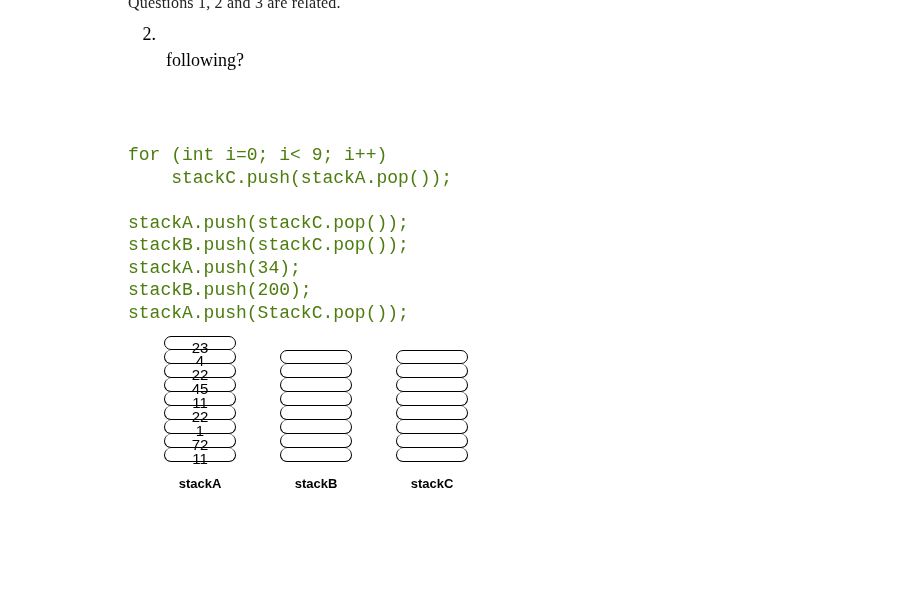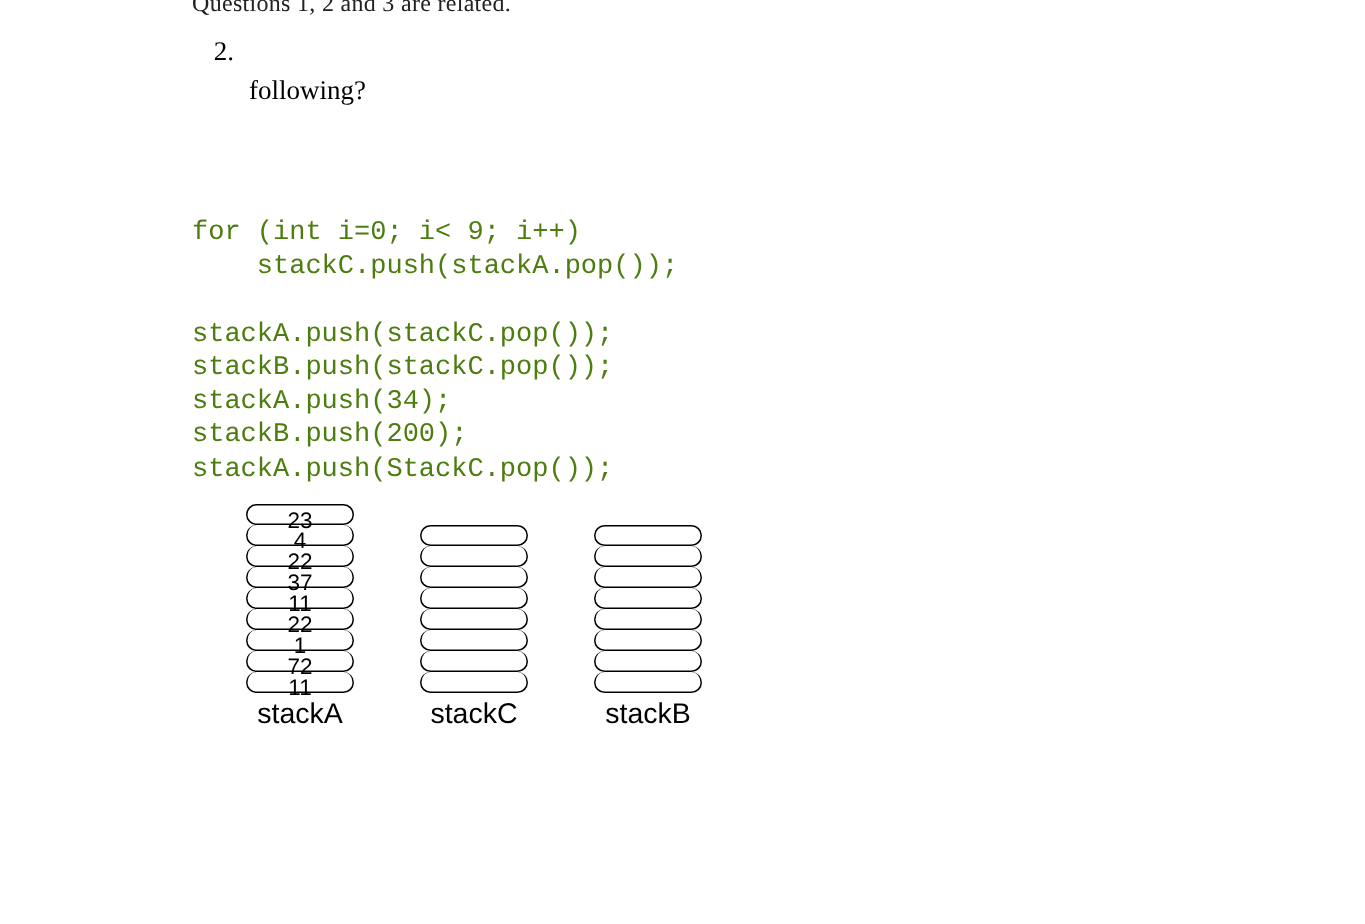--- a/index.html
+++ b/index.html
@@ -80,22 +80,23 @@
     font-size: 15px;
     line-height: 22px;
     box-sizing: border-box;
     border-radius: 10px;
   }
   .stack-cells .stack-cell:first-child {
     border-top: 1px solid #000;
   }
   .stack-label {
     font-family: Arial, Helvetica, sans-serif;
-    font-size: 19px;
-    margin-top: 4px;
+    font-size: 13px;
+    margin-top: 14px;
+    font-weight: bold;
   }
 </style>
 </head>
 <body>
 
 <div class="cut-line">Questions 1, 2 and 3 are related.</div>
 
 <div class="question-block">
   <div class="question-row">
     <div class="q-num">2.</div>
@@ -114,50 +115,50 @@
 <span>stackA.push(34);</span>
 <span>stackB.push(200);</span>
 <span>stackA.push(StackC.pop());</span></div>
 
 <div class="stacks-area">
   <div class="stack-col">
     <div class="stack-cells">
       <div class="stack-cell">23</div>
       <div class="stack-cell">4</div>
       <div class="stack-cell">22</div>
-      <div class="stack-cell">37</div>
+      <div class="stack-cell">45</div>
       <div class="stack-cell">11</div>
       <div class="stack-cell">22</div>
       <div class="stack-cell">1</div>
       <div class="stack-cell">72</div>
       <div class="stack-cell">11</div>
     </div>
     <div class="stack-label">stackA</div>
   </div>
 
   <div class="stack-col">
     <div class="stack-cells">
       <div class="stack-cell"></div>
       <div class="stack-cell"></div>
       <div class="stack-cell"></div>
       <div class="stack-cell"></div>
       <div class="stack-cell"></div>
       <div class="stack-cell"></div>
       <div class="stack-cell"></div>
       <div class="stack-cell"></div>
     </div>
-    <div class="stack-label">stackC</div>
+    <div class="stack-label">stackB</div>
   </div>
 
   <div class="stack-col">
     <div class="stack-cells">
       <div class="stack-cell"></div>
       <div class="stack-cell"></div>
       <div class="stack-cell"></div>
       <div class="stack-cell"></div>
       <div class="stack-cell"></div>
       <div class="stack-cell"></div>
       <div class="stack-cell"></div>
       <div class="stack-cell"></div>
     </div>
-    <div class="stack-label">stackB</div>
+    <div class="stack-label">stackC</div>
   </div>
 </div>
 
 </body></html>

